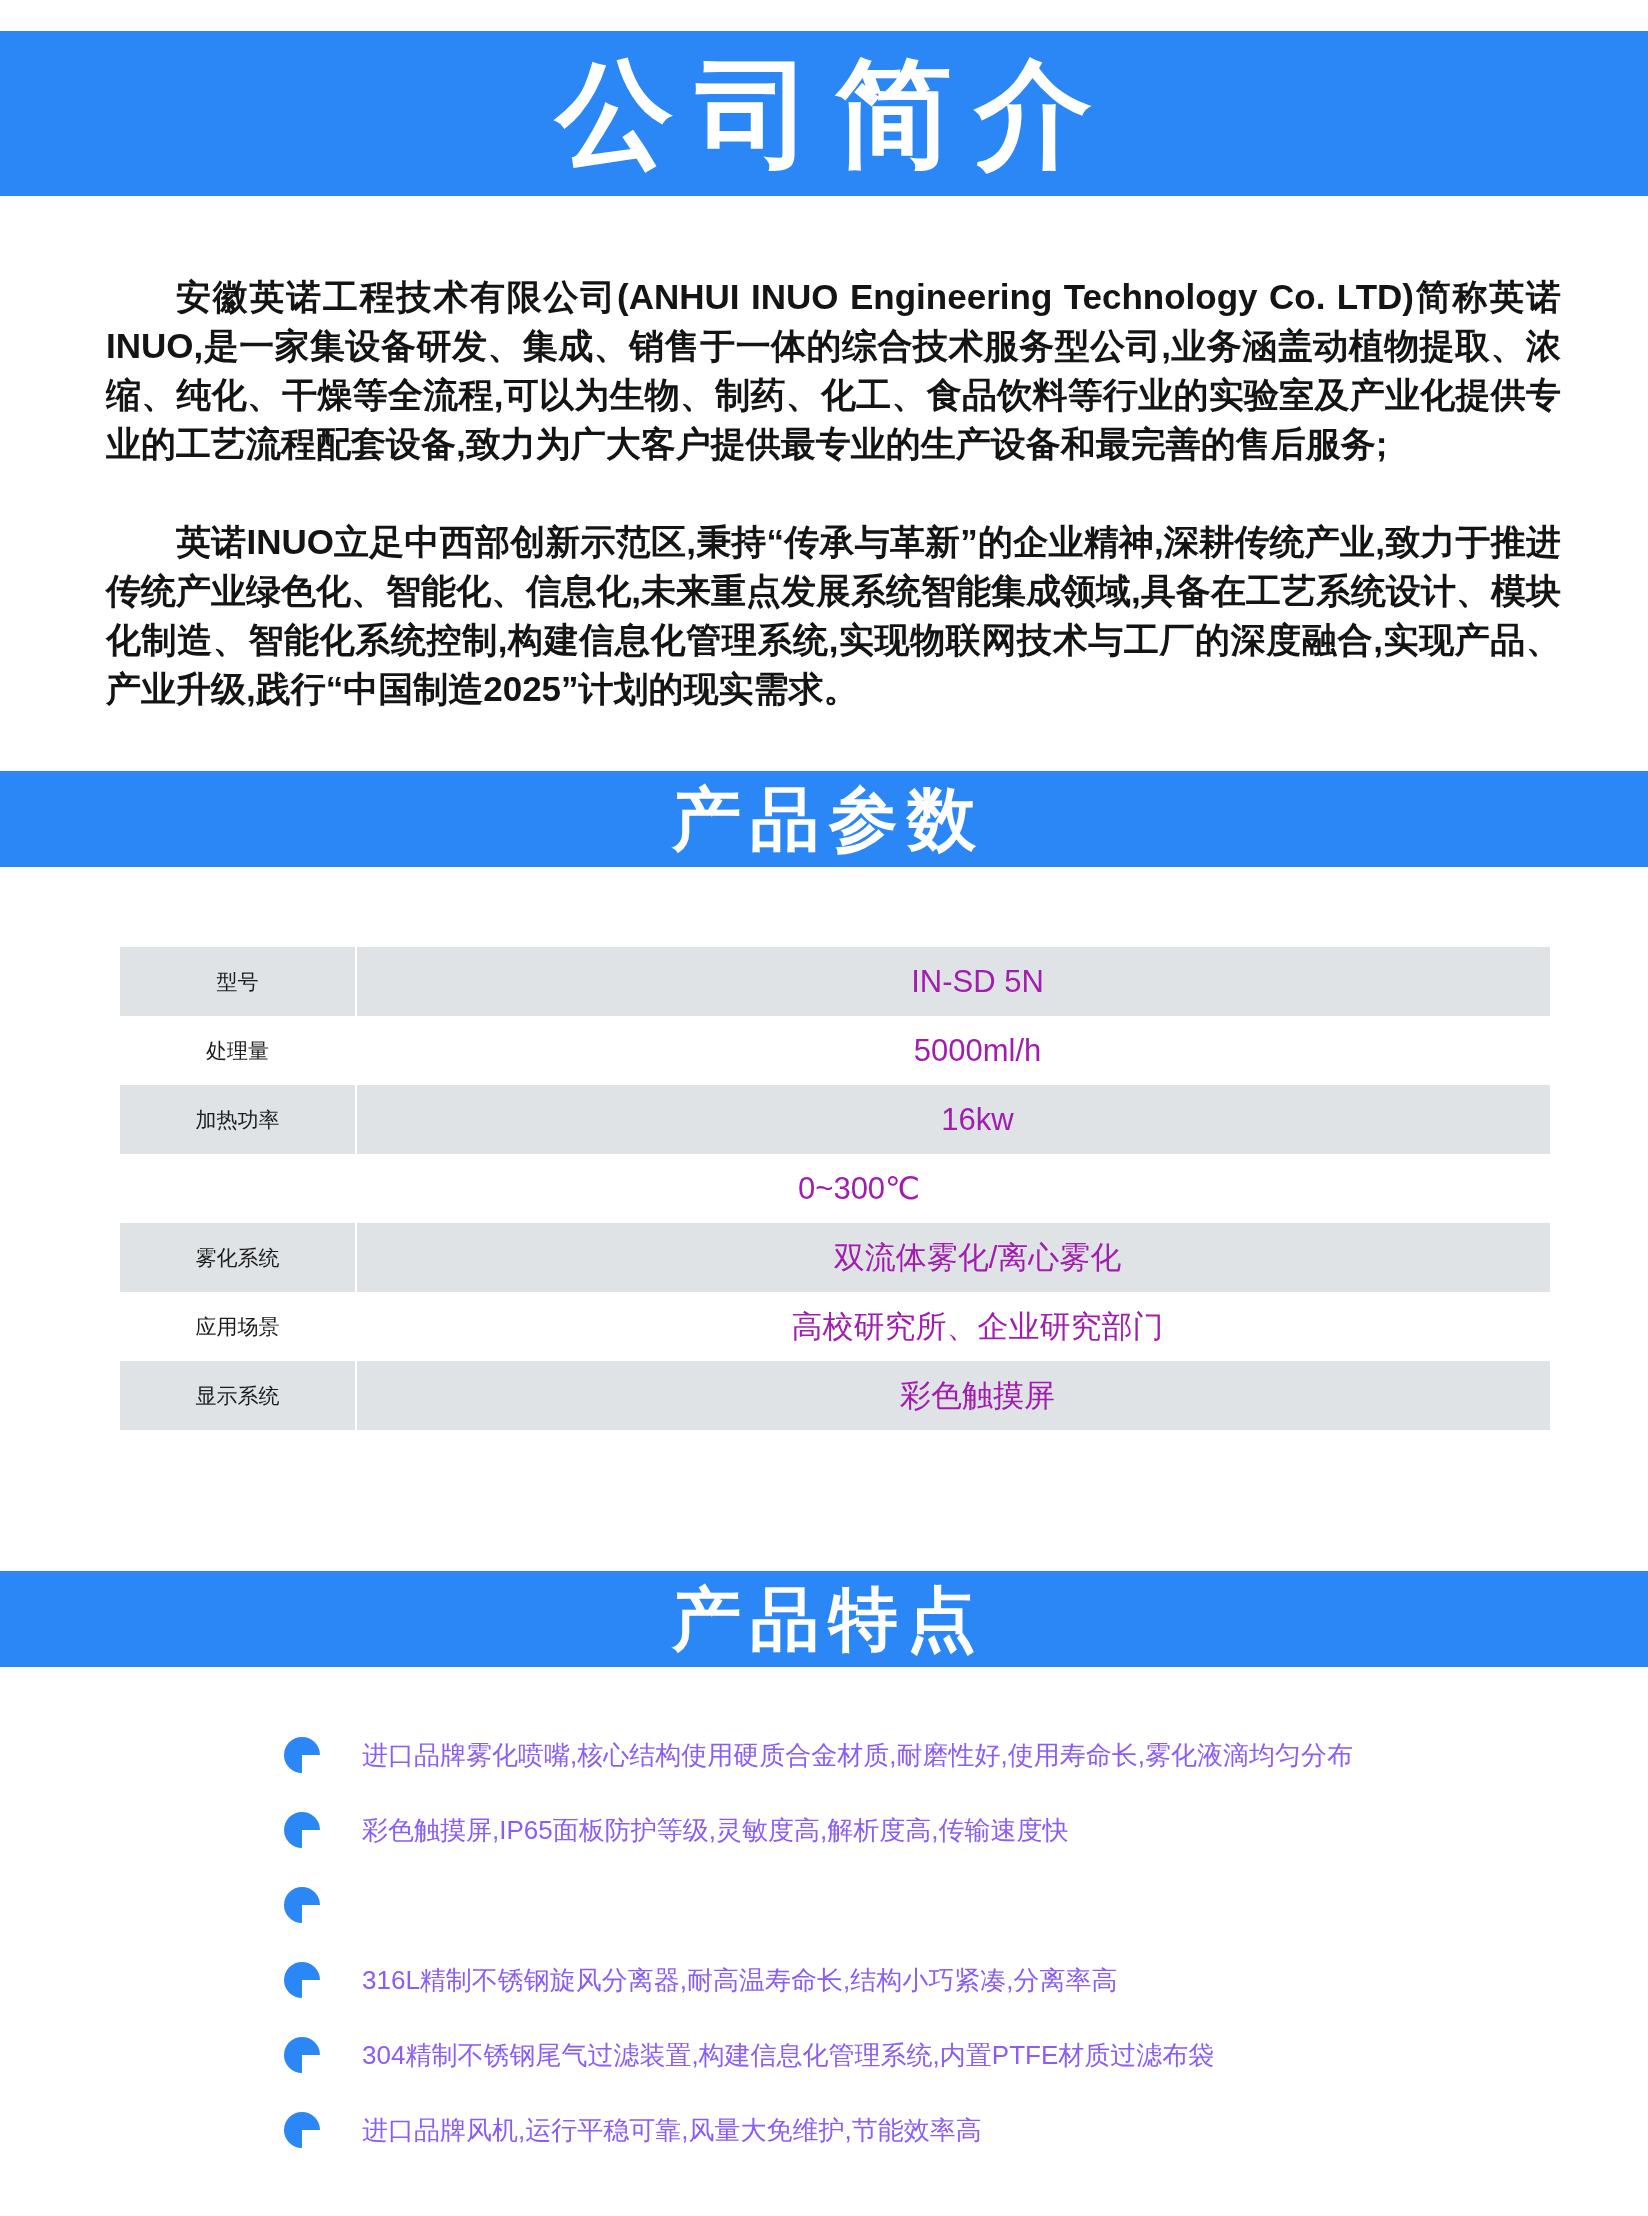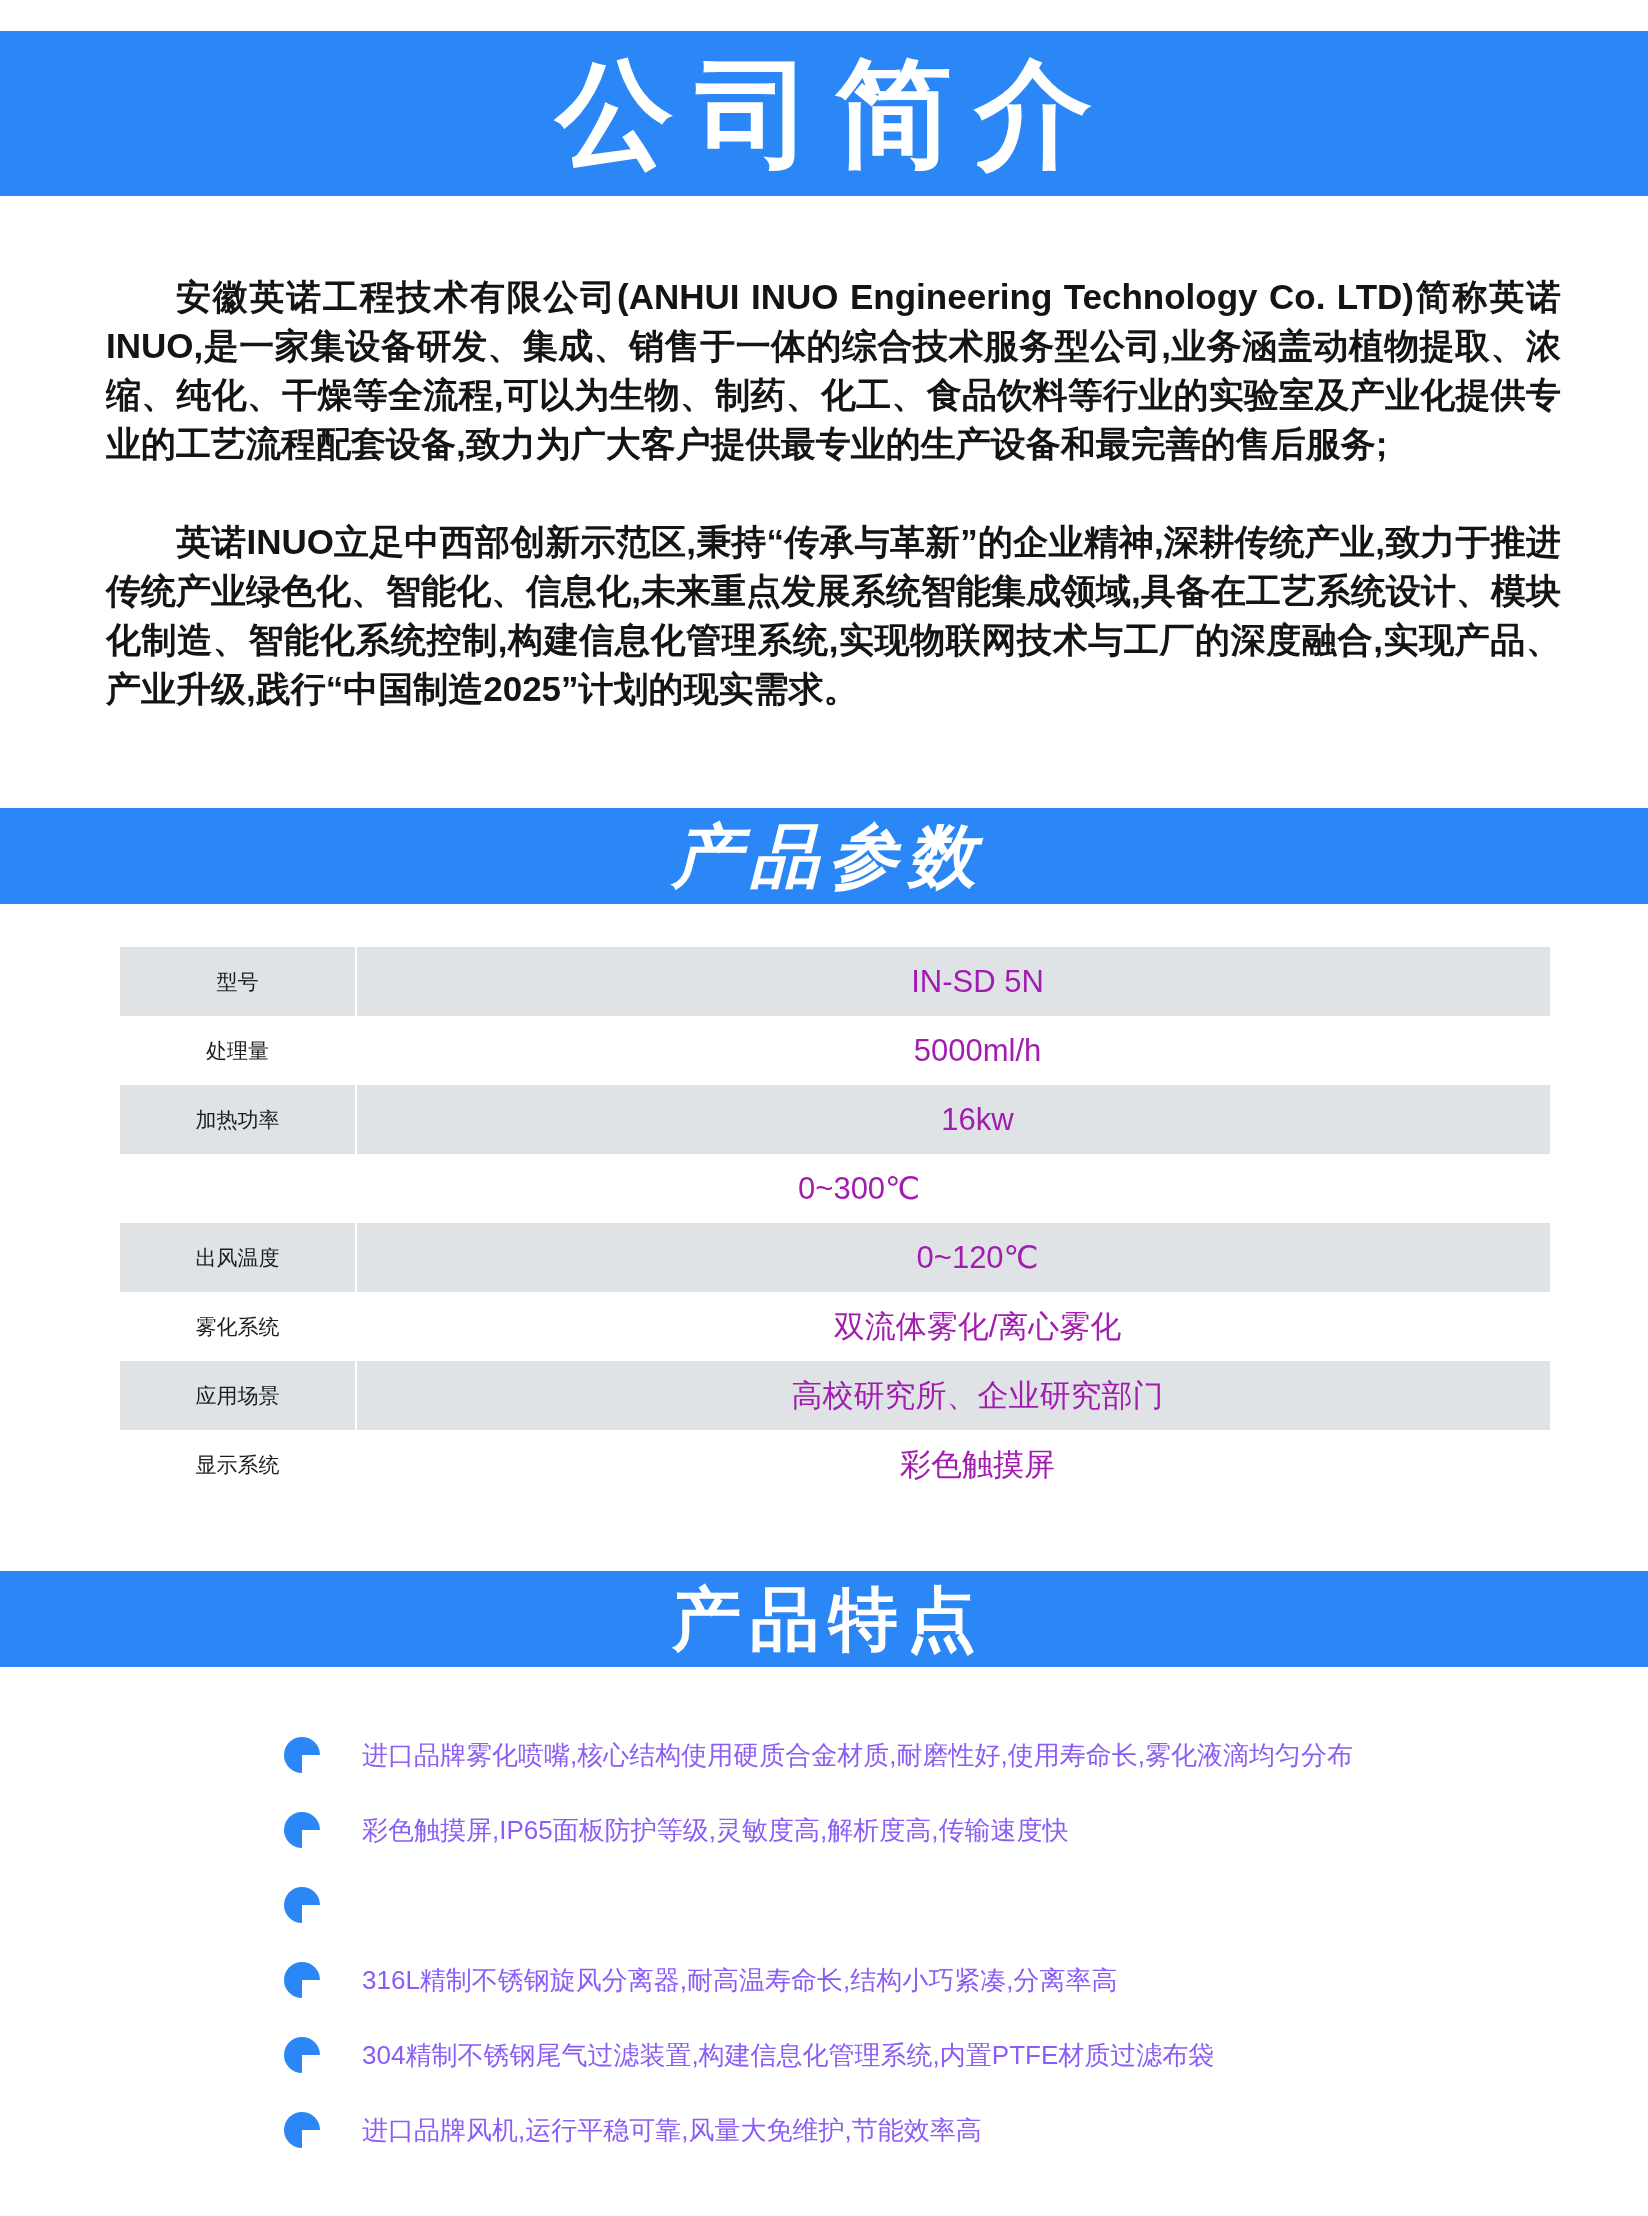--- a/index.html
+++ b/index.html
@@ -34,21 +34,21 @@
     font-weight:800;
     white-space:nowrap;
     line-height:1;
   }
   #band-intro{ top:31px; height:165px; }
   #band-intro .band-title{
     font-size:117px;
     letter-spacing:22.6px;
     text-indent:22.6px;
   }
-  #band-params{ top:808px; height:96px;font-style:italic; }
+  #band-params{ top:771px; height:96px; }
   #band-features{ top:1571px; height:96px; }
   .band-sm .band-title{
     font-size:69px;
     letter-spacing:9.3px;
     text-indent:9.3px;
   }
   #intro-text{
     position:absolute;
     top:272px;
     left:98px;
@@ -153,24 +153,20 @@
       <div class="p-value">5000ml/h</div>
     </div>
     <div class="param-row">
       <div class="p-label">加热功率</div>
       <div class="p-value">16kw</div>
     </div>
     <div class="param-row">
       <div class="p-value">0~300℃</div>
     </div>
     <div class="param-row">
-      <div class="p-label">出风温度</div>
-      <div class="p-value">0~120℃</div>
-    </div>
-    <div class="param-row">
       <div class="p-label">雾化系统</div>
       <div class="p-value">双流体雾化/离心雾化</div>
     </div>
     <div class="param-row">
       <div class="p-label">应用场景</div>
       <div class="p-value">高校研究所、企业研究部门</div>
     </div>
     <div class="param-row">
       <div class="p-label">显示系统</div>
       <div class="p-value">彩色触摸屏</div>

